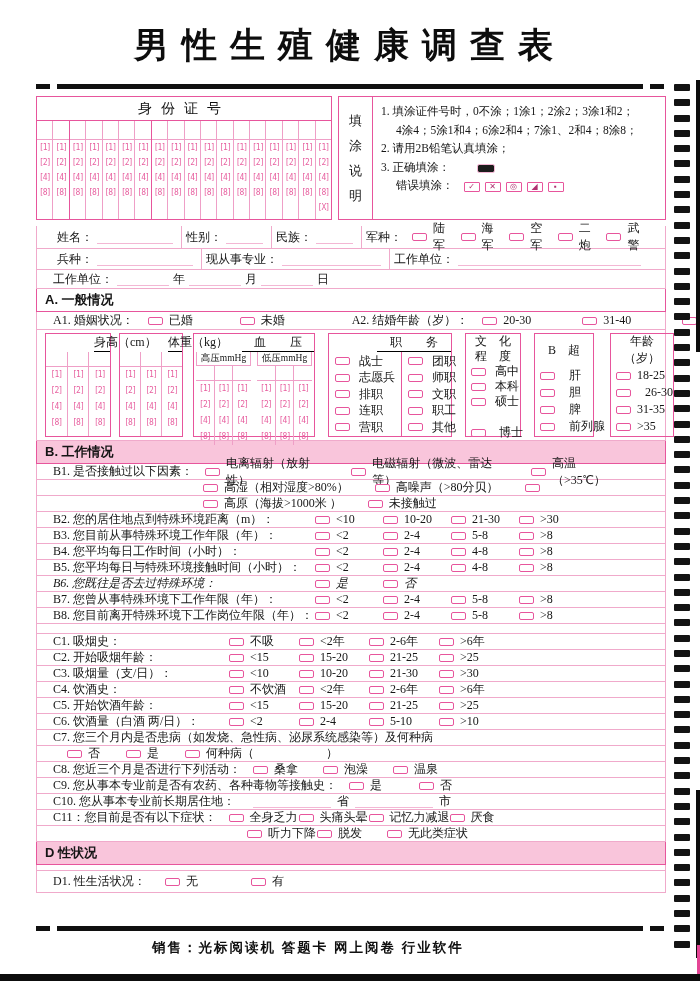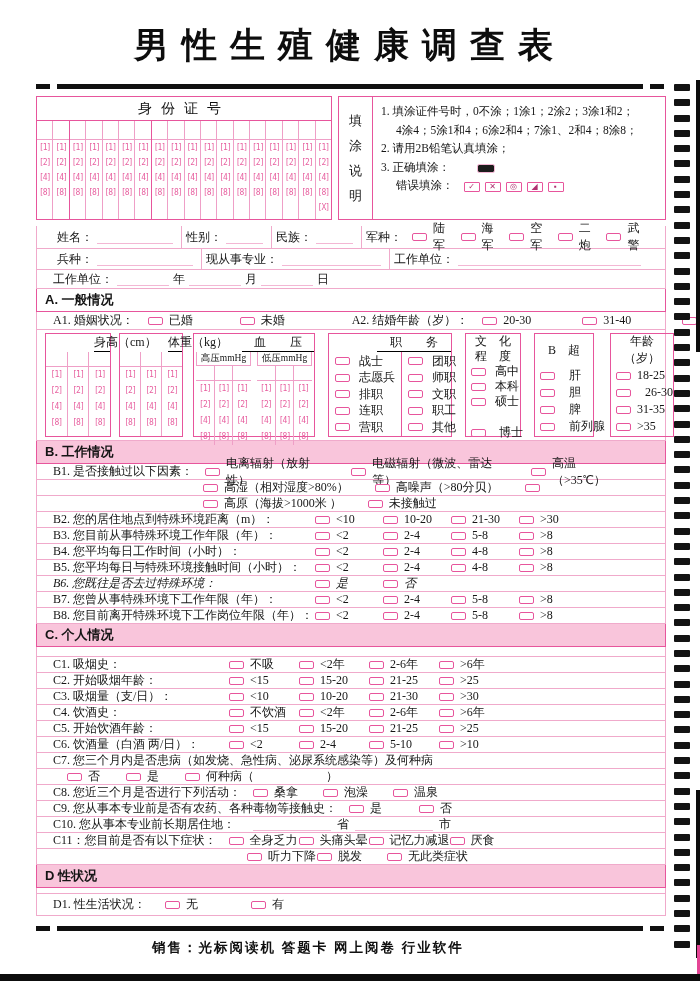--- a/index.html
+++ b/index.html
@@ -758,21 +758,20 @@
             <span class="cb"></span>
             <span>5-8</span>
           </span>
           <span class="opt slot-b">
             <span class="cb"></span>
             <span>&gt;8</span>
           </span>
         </div>
       </div>
 
-    <div class="band">C. 个人情况</div>
     <div class="spacer" style="height:9px"></div>
     <div id="sectionCRows">
         <div class="frow" style="height: 16px;">
           <span class="qlabel lab-c">C1. 吸烟史：</span>
           <span class="opt slot-c">
             <span class="cb"></span>
             <span>不吸</span>
           </span>
           <span class="opt slot-c">
             <span class="cb"></span>

